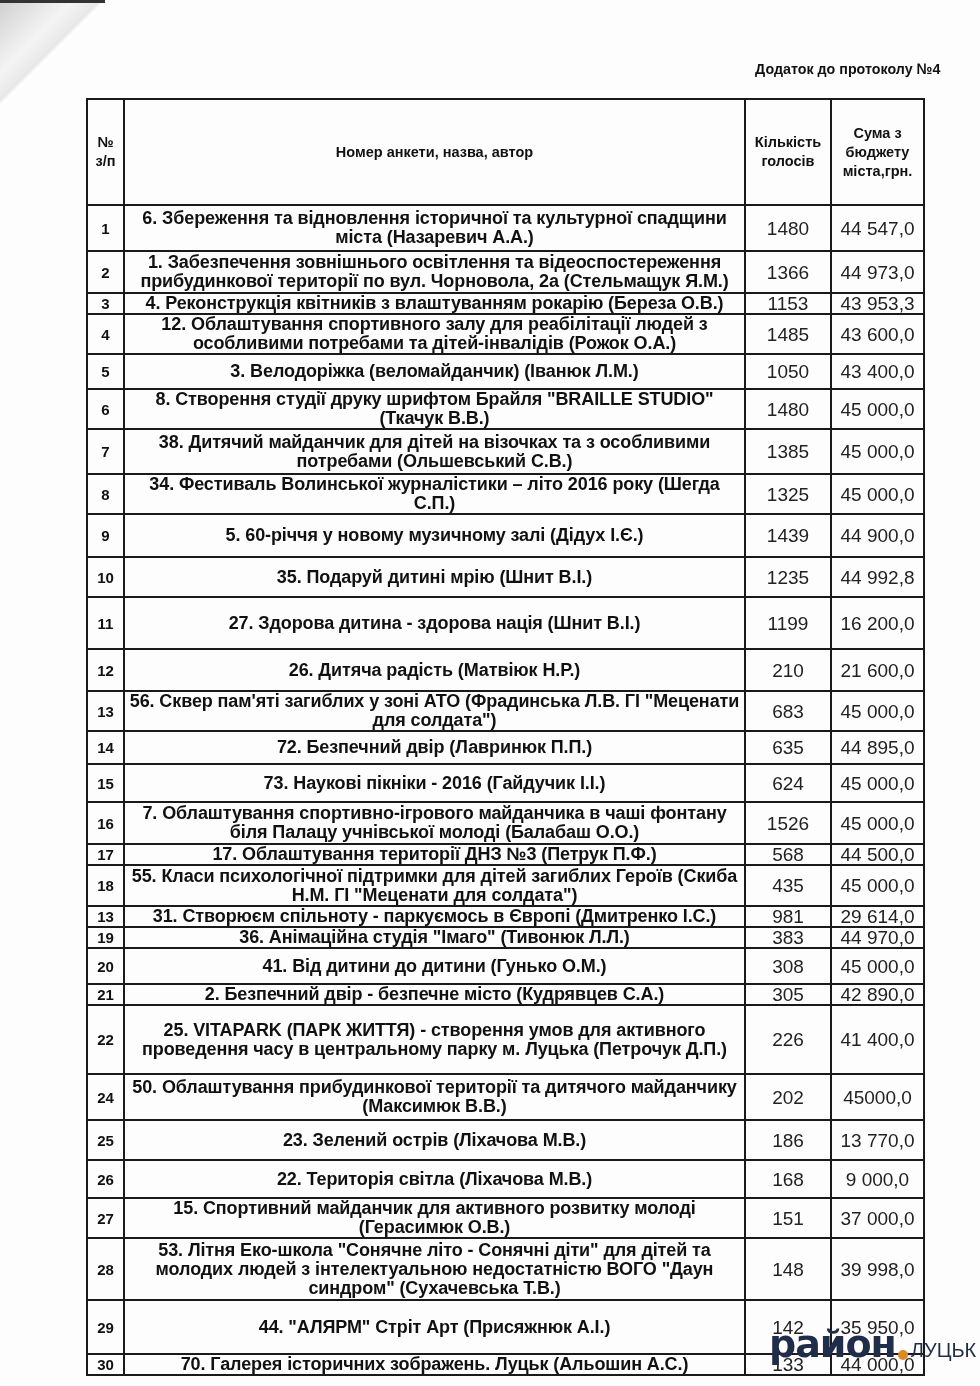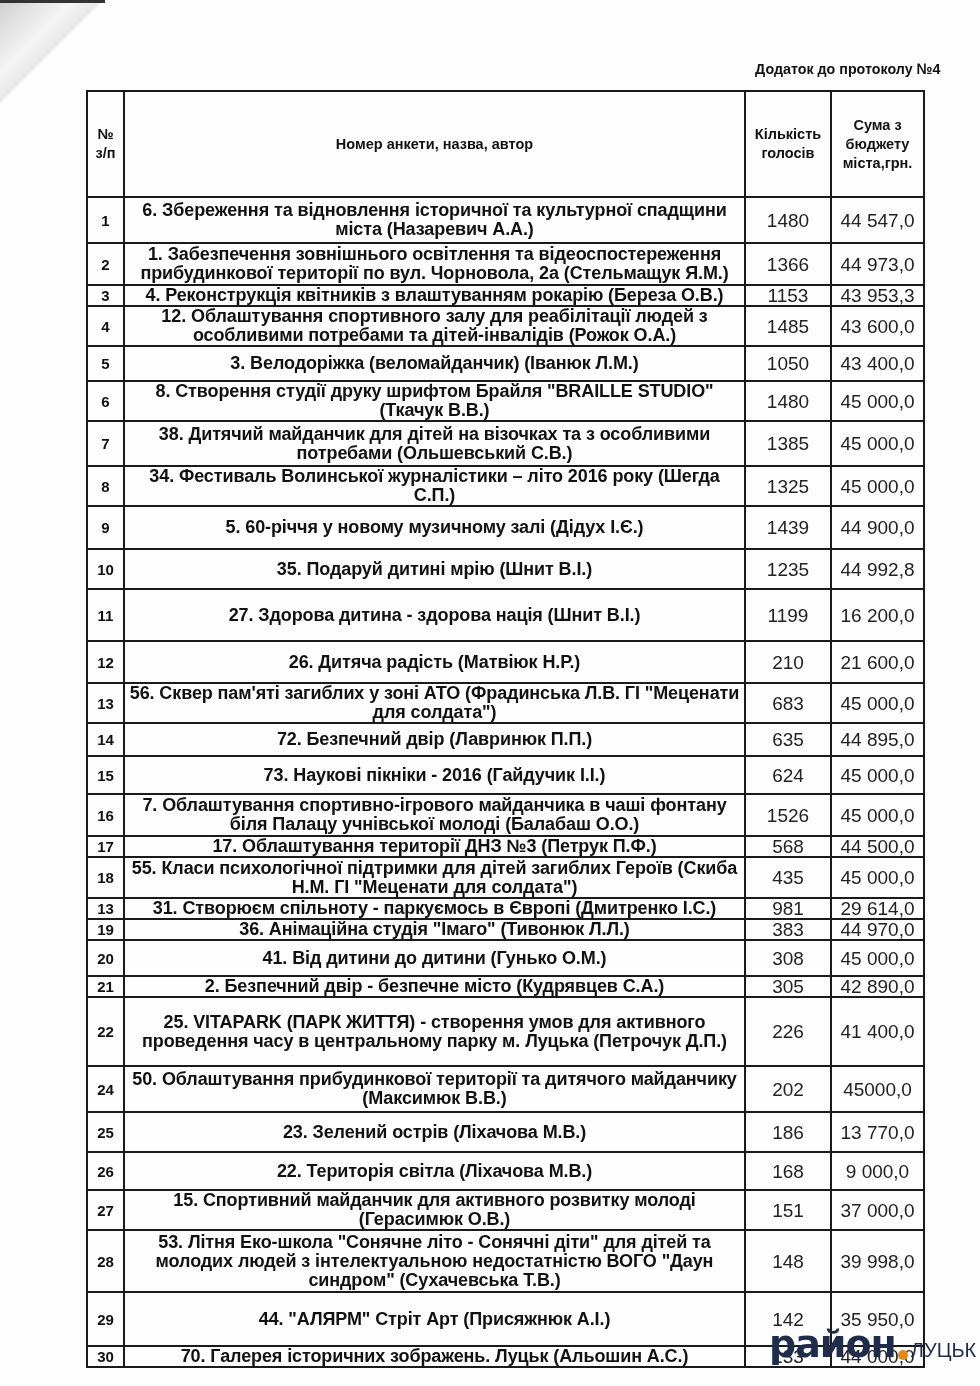--- a/index.html
+++ b/index.html
@@ -12,21 +12,21 @@
     background: linear-gradient(135deg, #cfcfcf 0%, #f4f4f4 35%, #e8e8e8 48%, #fdfdfd 50%);
   }
   .fold::before {
     content: ""; position: absolute; left: 0; top: 0; width: 105px; height: 3px; background: #333;
   }
   .appendix {
     position: absolute; right: 40px; top: 60px; font-weight: bold; font-size: 15.5px;
     transform: scaleX(0.92); transform-origin: right;
   }
   table.main {
-    position: absolute; left: 86px; top: 90px; width: 837px;
+    position: absolute; left: 86px; top: 98px; width: 837px;
     border-collapse: collapse; table-layout: fixed;
   }
   table.main td, table.main th {
     border: 2px solid #1a1a1a; padding: 0 4px; text-align: center; vertical-align: middle;
     line-height: 19px;
   }
   th { font-weight: bold; font-size: 14.5px; }
   td.num { font-weight: bold; font-size: 15px; padding-top: 6px; }
   td.name { font-weight: bold; font-size: 18px; letter-spacing: -0.1px; }
   td.votes, td.sum { font-size: 19px; font-weight: normal; color: #222; }

